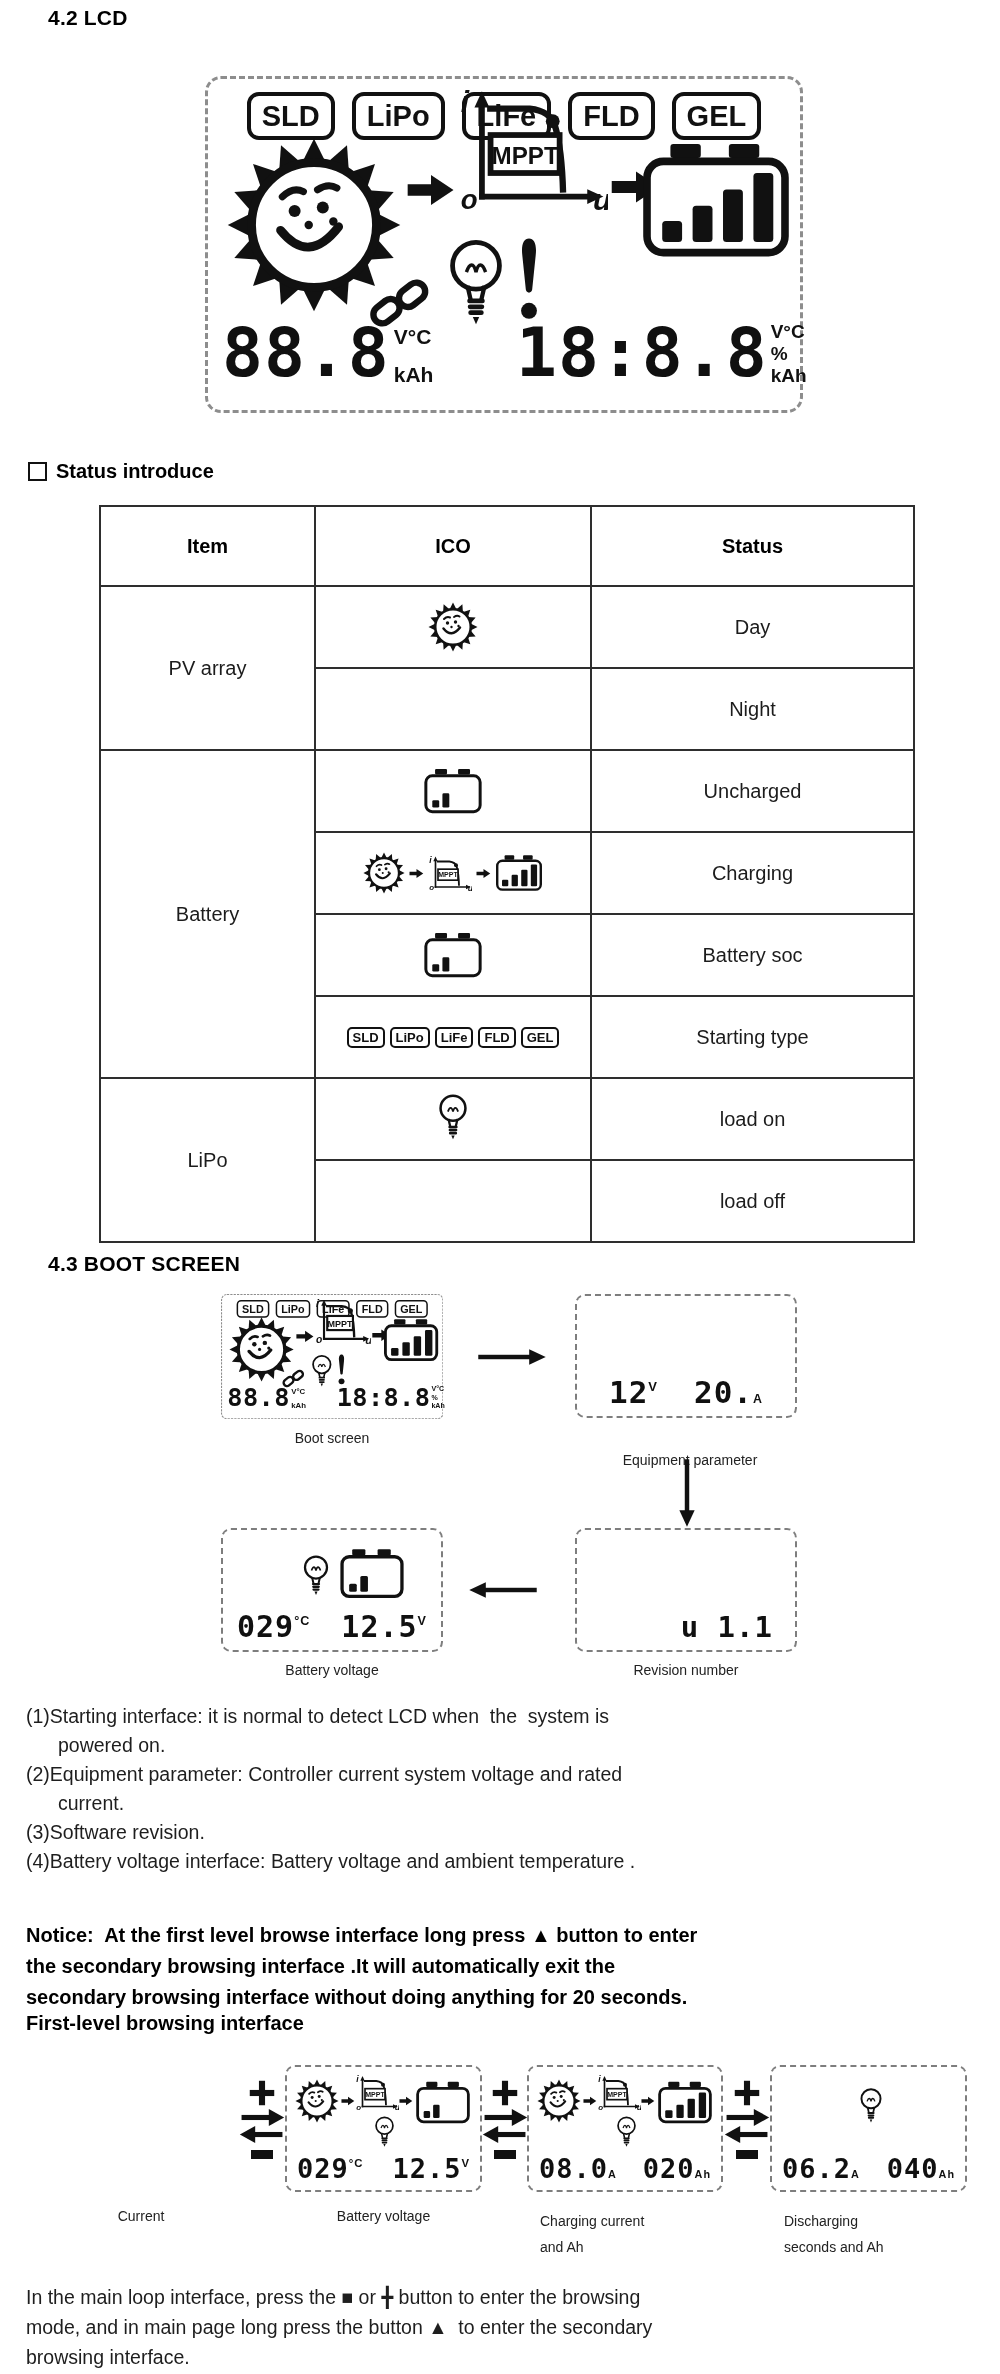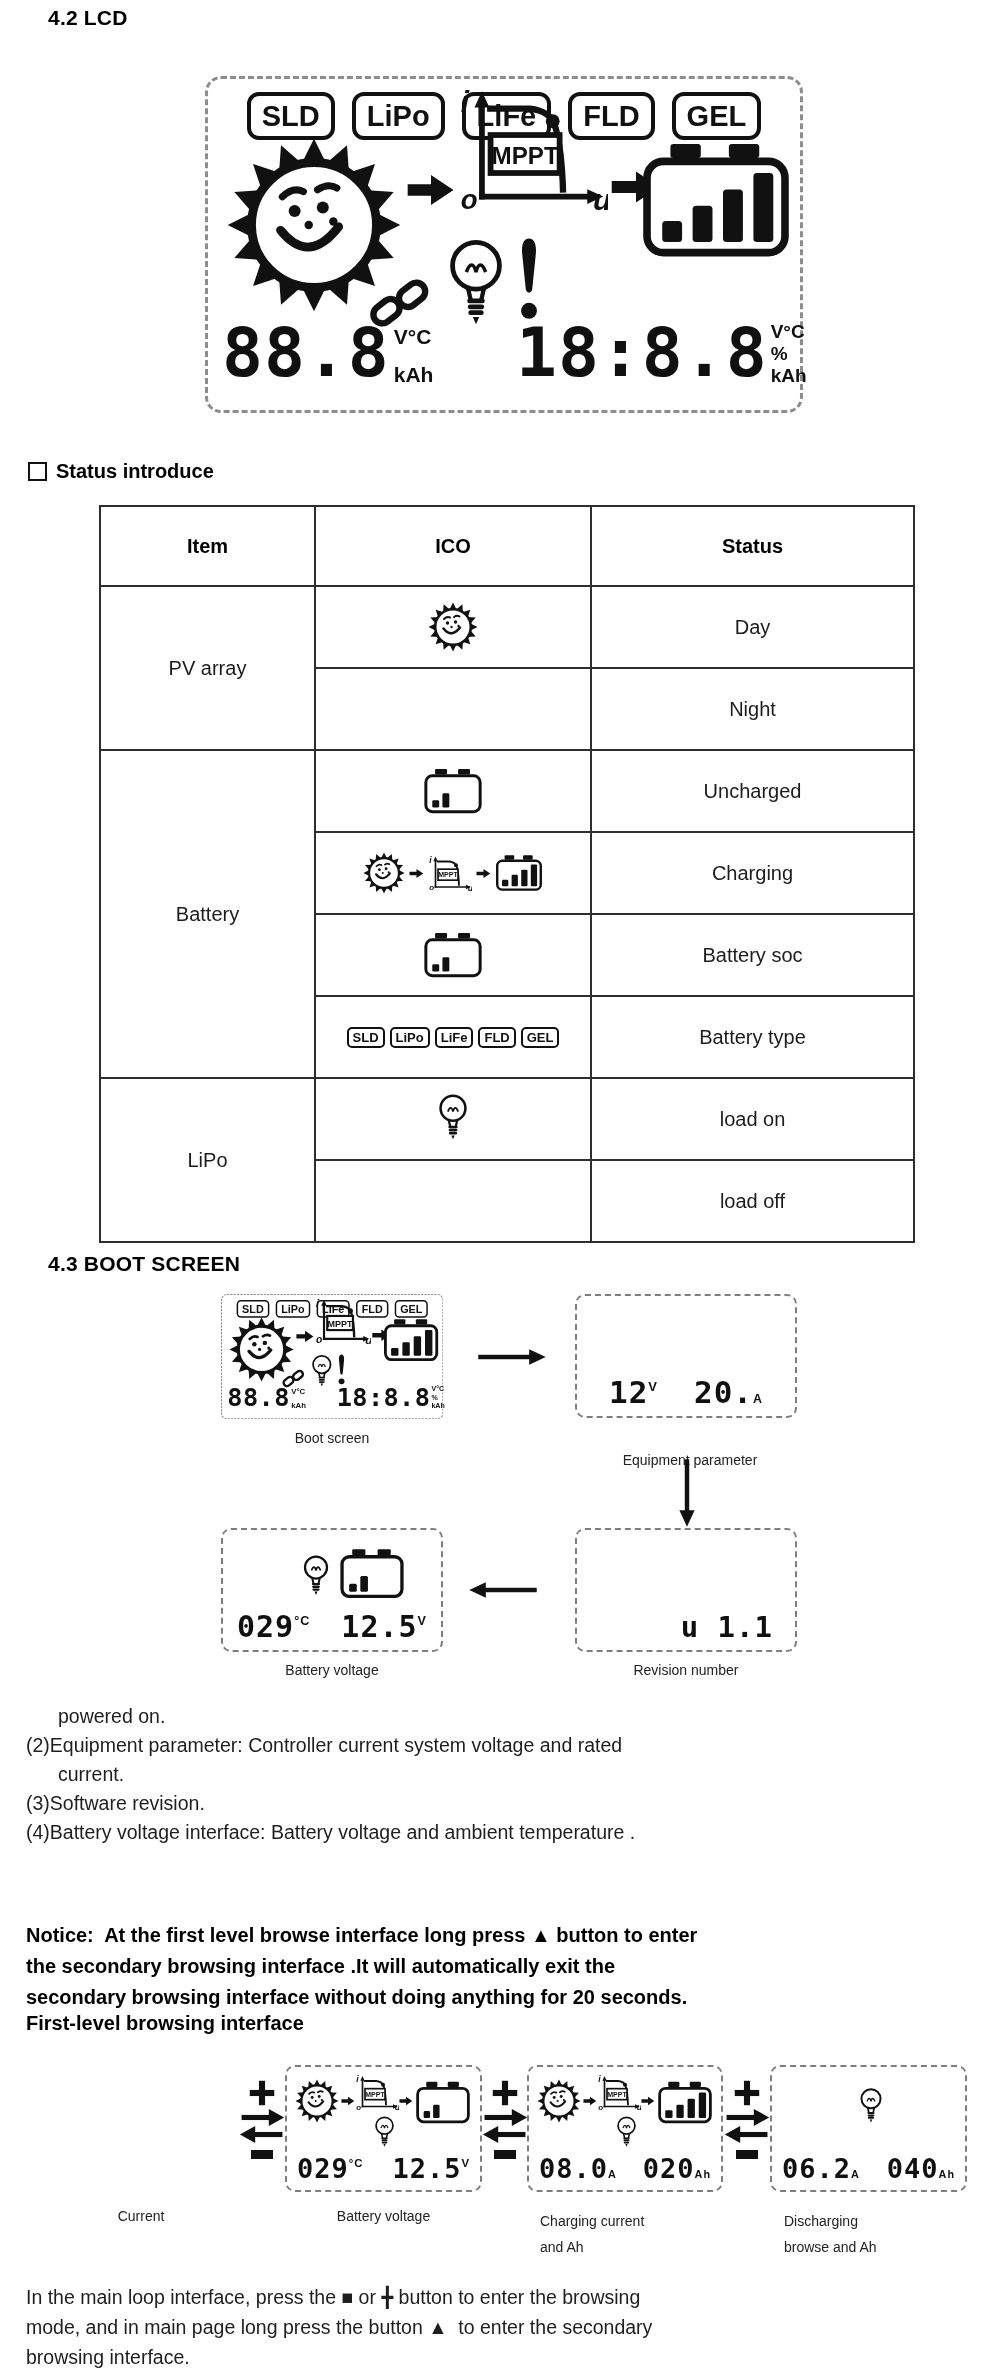--- a/index.html
+++ b/index.html
@@ -263,21 +263,21 @@
     <tr style="height:82px">
       <td>
         <div style="display:flex;gap:5px;justify-content:center;">
           <span class="tag sm">SLD</span>
           <span class="tag sm">LiPo</span>
           <span class="tag sm">LiFe</span>
           <span class="tag sm">FLD</span>
           <span class="tag sm">GEL</span>
         </div>
       </td>
-      <td>Battery type</td>
+      <td>Starting type</td>
     </tr>
     <tr style="height:82px">
       <td rowspan="2">LiPo</td>
       <td><svg style="width:34px;height:52px;vertical-align:middle;">
               <use href="#sym-bulb"></use>
             </svg></td>
       <td>load on</td>
     </tr>
     <tr style="height:82px">
       <td></td>
@@ -376,20 +376,21 @@
   <svg class="abs" style="left:468px;top:1580px;width:70px;height:20px;transform:rotate(180deg);">
       <use href="#sym-linearrow"></use>
     </svg>
 
   <div class="abs scr" style="left:575px;top:1528px;width:222px;height:124px;">
     <div class="abs seg" style="right:22px;bottom:8px;font-size:29px;">u 1.1</div>
   </div>
   <div class="abs cap" style="left:575px;top:1662px;width:222px;">Revision number</div>
 
   <div class="abs" style="left:26px;top:1702px;width:960px;">
+    <div class="bodyln">(1)Starting interface: it is normal to detect LCD when  the  system is</div>
     <div class="bodyln ind">powered on.</div>
     <div class="bodyln">(2)Equipment parameter: Controller current system voltage and rated</div>
     <div class="bodyln ind">current.</div>
     <div class="bodyln">(3)Software revision.</div>
     <div class="bodyln">(4)Battery voltage interface: Battery voltage and ambient temperature .</div>
   </div>
 
   <div class="abs" style="left:26px;top:1920px;width:960px;">
     <div class="noticeln">Notice:  At the first level browse interface long press ▲ button to enter</div>
     <div class="noticeln">the secondary browsing interface .It will automatically exit the</div>
@@ -488,21 +489,21 @@
     <svg class="abs" style="left:86px;top:20px;width:26px;height:40px;">
         <use href="#sym-bulb"></use>
       </svg>
     <div class="digrow">
       <span class="seg" style="font-size:27px;"><span>06.2</span><span class="low">A</span></span>
       <span class="seg" style="font-size:27px;"><span>040</span><span class="low">Ah</span></span>
     </div>
   </div>
   <div class="abs cap left" style="left:784px;top:2208px;width:197px;line-height:26px;">
     <div>Discharging</div>
-    <div>browse and Ah</div>
+    <div>seconds and Ah</div>
   </div>
 
   <div class="abs" style="left:26px;top:2282px;width:960px;">
     <div class="bodyln" style="line-height:30px;">In the main loop interface, press the ■ or ╋ button to enter the browsing</div>
     <div class="bodyln" style="line-height:30px;">mode, and in main page long press the button ▲  to enter the secondary</div>
     <div class="bodyln" style="line-height:30px;">browsing interface.</div>
   </div>
 
 </div>
 

